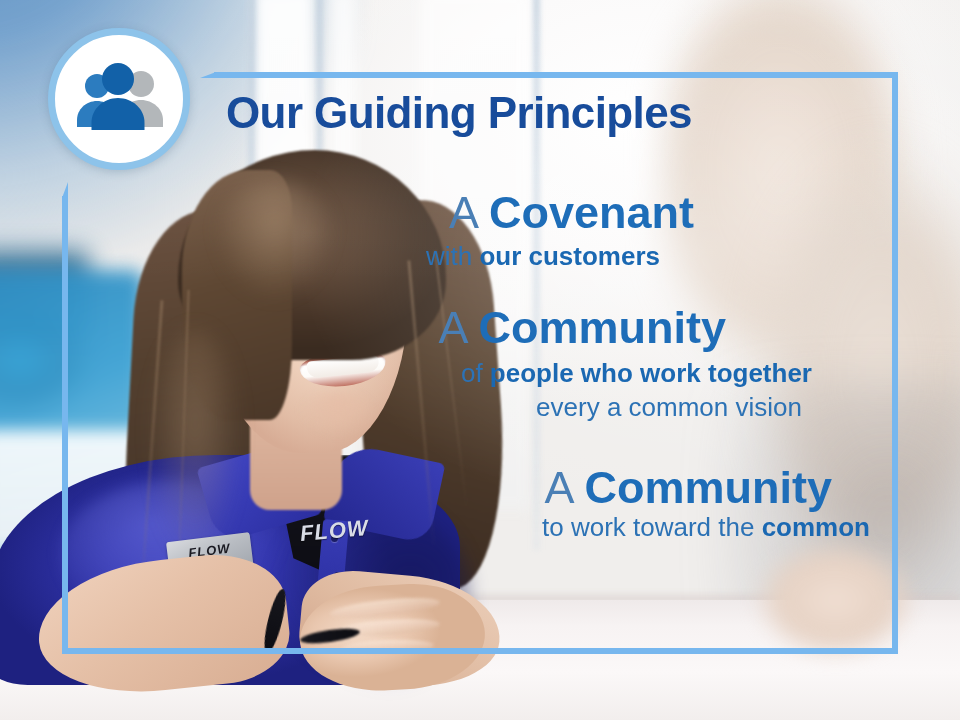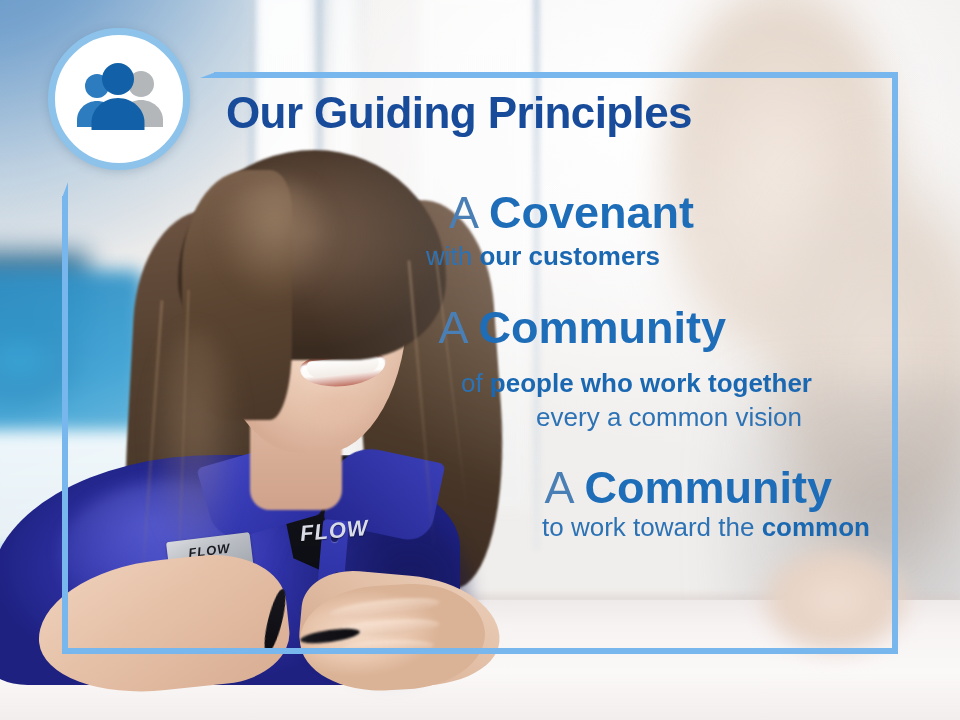--- a/index.html
+++ b/index.html
@@ -410,21 +410,21 @@
     font-family:Liberation Sans, sans-serif;
   }
   .p-sub b{ font-weight:bold; color:#1A68B2; }
 
   .p1{ left:0; top:190px; width:712px; text-align:right; }
   .p1 .p-head{ padding-right:18px; }
   .p1 .p-sub{ padding-right:52px; margin-top:4px; }
 
   .p2{ left:0; top:305px; width:822px; text-align:right; }
   .p2 .p-head{ padding-right:96px; }
-  .p2 .p-sub{ padding-right:10px; margin-top:16px;padding-left:20px; }
+  .p2 .p-sub{ padding-right:10px; margin-top:6px;padding-left:20px; }
 
   .p3{ left:0; top:465px; width:880px; text-align:right; }
   .p3 .p-head{ padding-right:48px; }
   .p3 .p-sub{ padding-right:10px; }
 
   .sub-line{ display:block; }
   .l2{ padding-right:10px; }
   .l3{ padding-right:20px; }
 </style>
 </head>

